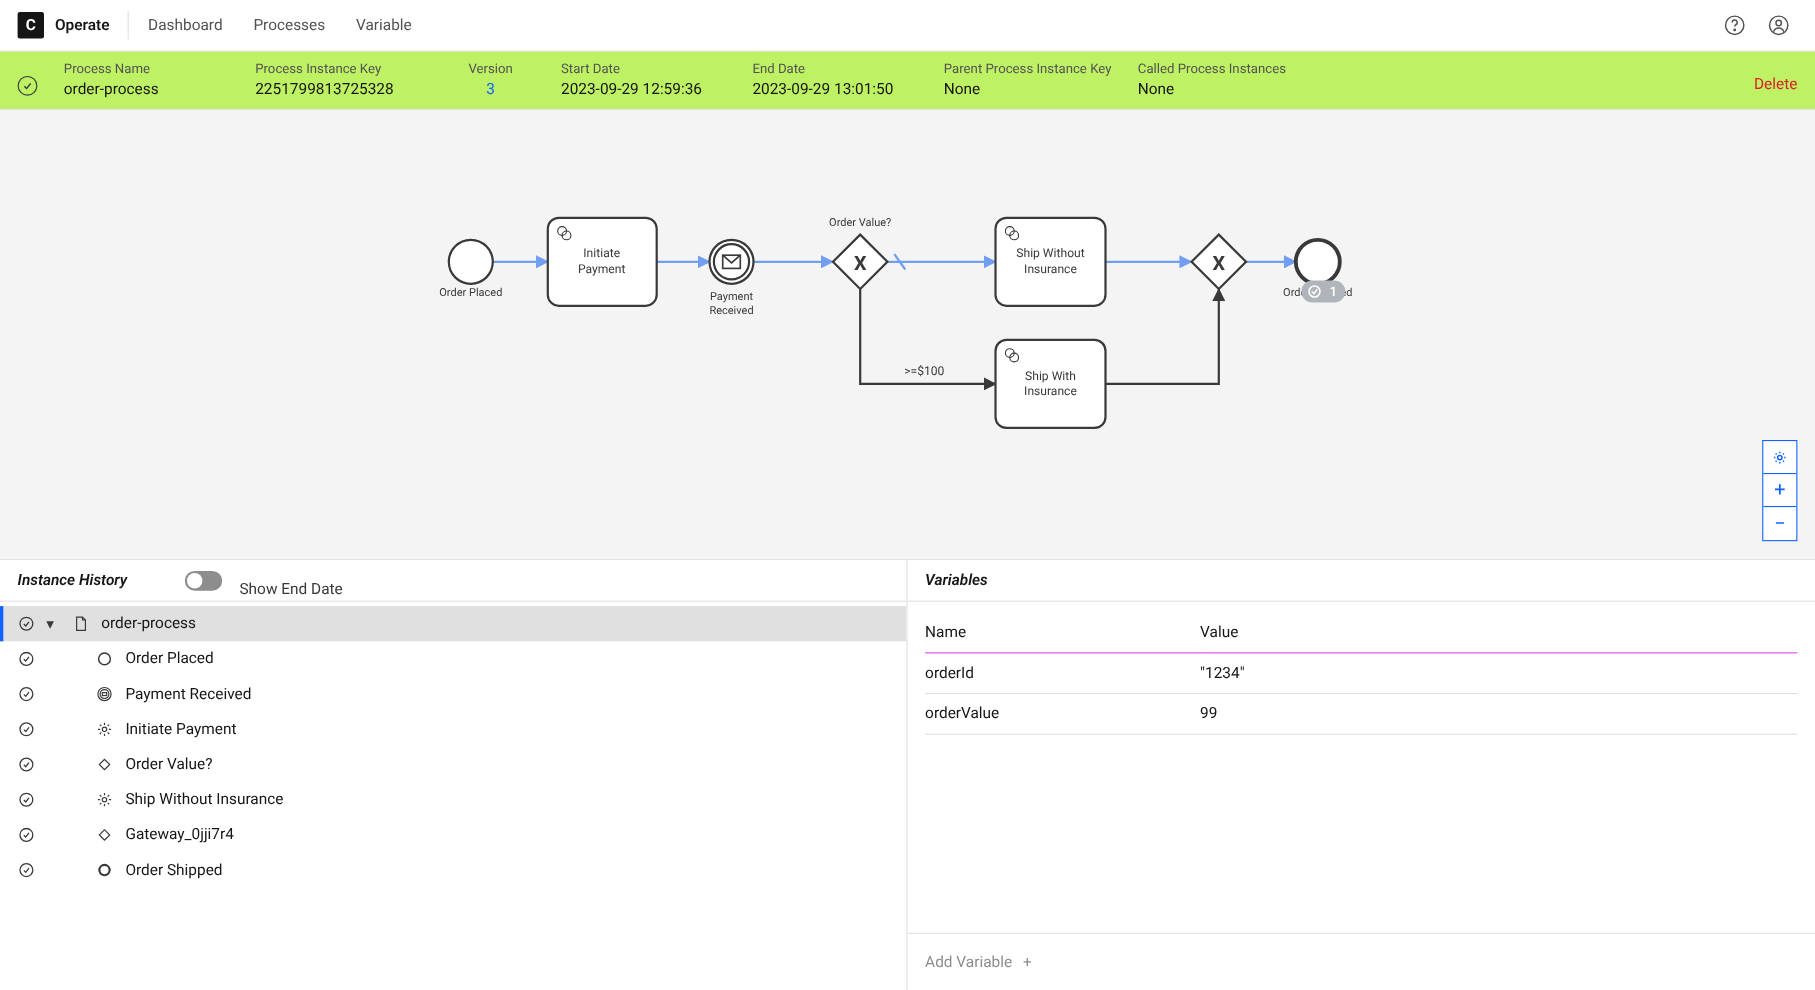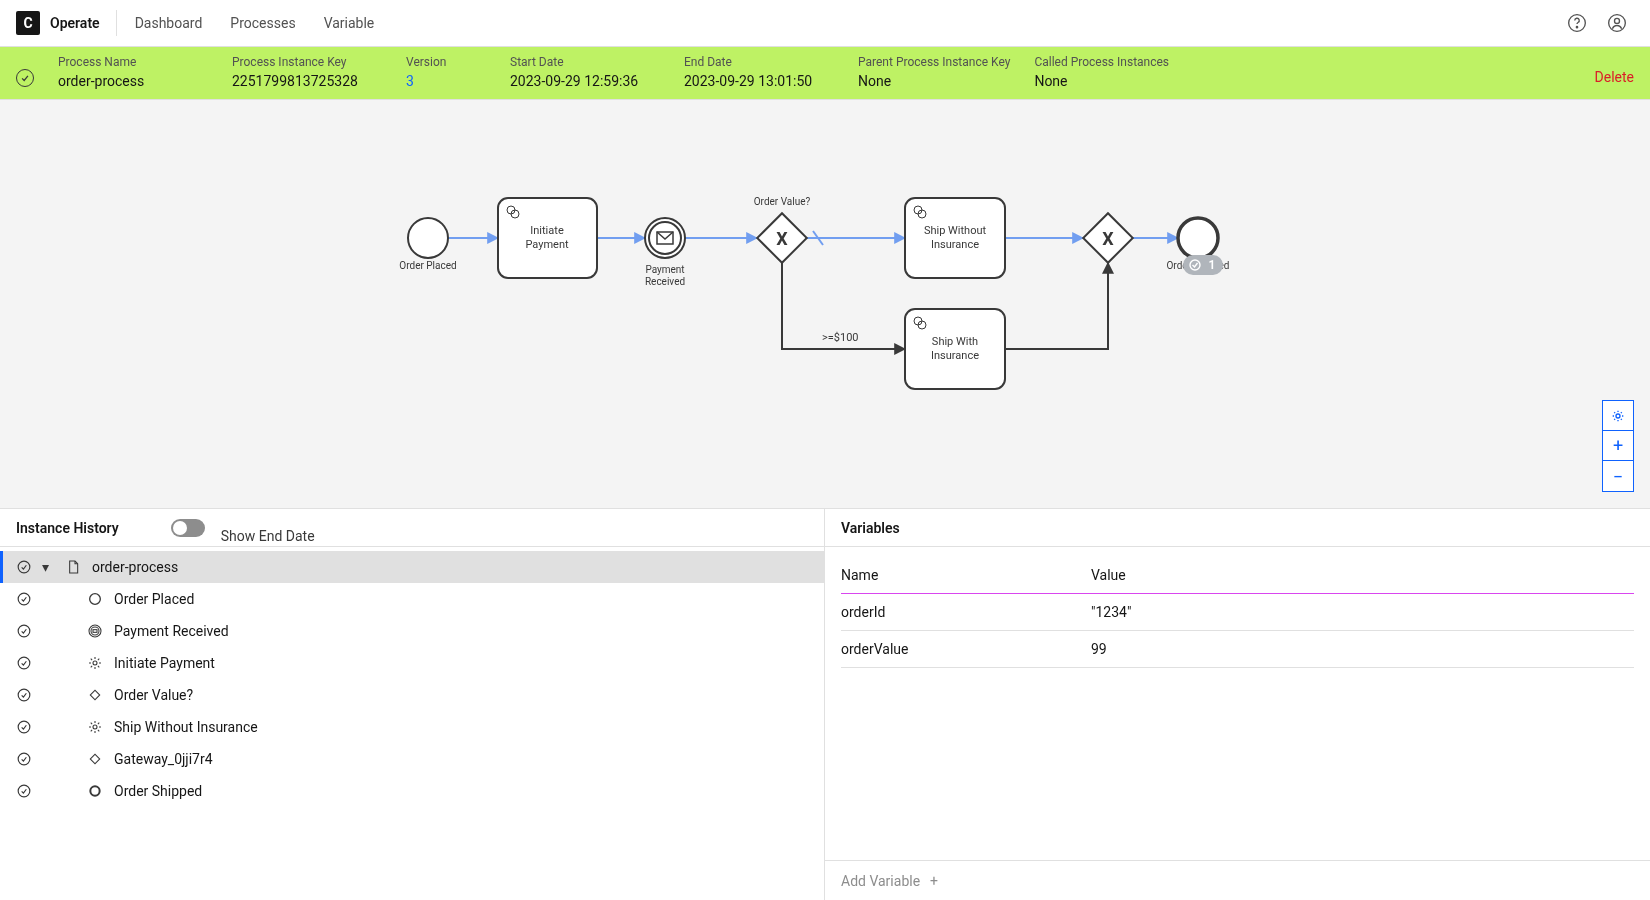--- a/index.html
+++ b/index.html
@@ -51,21 +51,21 @@
   }
   .details-bar .status-col {
     display: flex; align-items: center; padding-top: 14px;
   }
   .check-circle {
     width: 18px; height: 18px; border: 1.6px solid #393939; border-radius: 50%;
     display: flex; align-items: center; justify-content: center; color: #393939;
   }
   .check-circle svg { width: 10px; height: 10px; }
   .info-col { display: flex; flex-direction: column; gap: 4px; min-width: 150px; }
-  .info-col.small { min-width: 80px; }
+  .info-col.small { min-width: 80px; align-items: center; }
   .info-label { color: #525252; font-size: 12px; }
   .info-value { color: #161616; font-size: 14px; }
   .info-value.link { color: #0f62fe; cursor: pointer; }
   .details-bar .spacer { flex: 1; }
   .delete-link { color: #da1e28; font-size: 14px; cursor: pointer; margin-top: 14px; }
 
   
   .diagram-area {
     position: relative;
     flex: 1;
@@ -106,21 +106,21 @@
     width: 50%;
     display: flex; flex-direction: column;
   }
   .panel-header {
     height: 38px;
     display: flex; align-items: center;
     padding: 0 16px;
     border-bottom: 1px solid #e0e0e0;
     gap: 16px;
   }
-  .panel-title { font-weight: 600; font-size: 14px; }
+  .panel-title { font-weight: 600; font-size: 14px; font-style: italic; }
 
   .toggle {
     position: relative; width: 34px; height: 18px; border-radius: 10px;
     background: #8d8d8d; cursor: pointer;
   }
   .toggle-knob {
     position: absolute; top: 2px; left: 2px; width: 14px; height: 14px;
     background: #fff; border-radius: 50%;
   }
   .toggle-label { color: #393939; font-size: 14px; margin-top: 16px; }
@@ -144,21 +144,21 @@
   .var-table-wrap { flex: 1; overflow: auto; padding: 10px 16px; }
   .var-table { width: 100%; border-collapse: collapse; }
   .var-table th, .var-table td {
     text-align: left; padding: 10px 0; font-size: 14px;
     border-bottom: 1px solid #e0e0e0;
   }
   .var-table th { color: #161616; font-weight: 400; border-bottom: 1px solid #d946ef; }
   .var-table th:first-child, .var-table td:first-child { width: 250px; }
 
   .add-var {
-    height: 40px; display: flex; align-items: center; gap: 10px;
+    height: 52px; display: flex; align-items: center; gap: 10px;
     padding: 12px 16px; color: #8d8d8d; font-size: 14px; cursor: pointer;
     border-top: 1px solid #e0e0e0;
   }
 
   
   .node-label { font-size: 11px; fill: #393939; text-anchor: middle; }
   .node-label-sm { font-size: 10px; fill: #393939; text-anchor: middle; }
   .cond-label { font-size: 11px; fill: #393939; }
 </style>
 </head>

